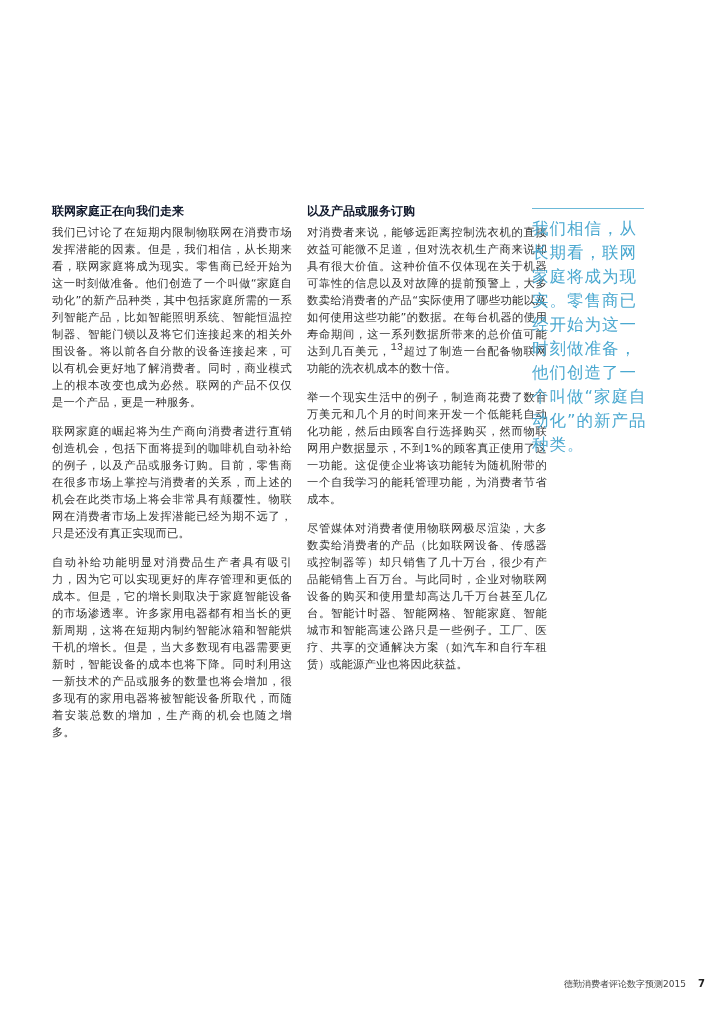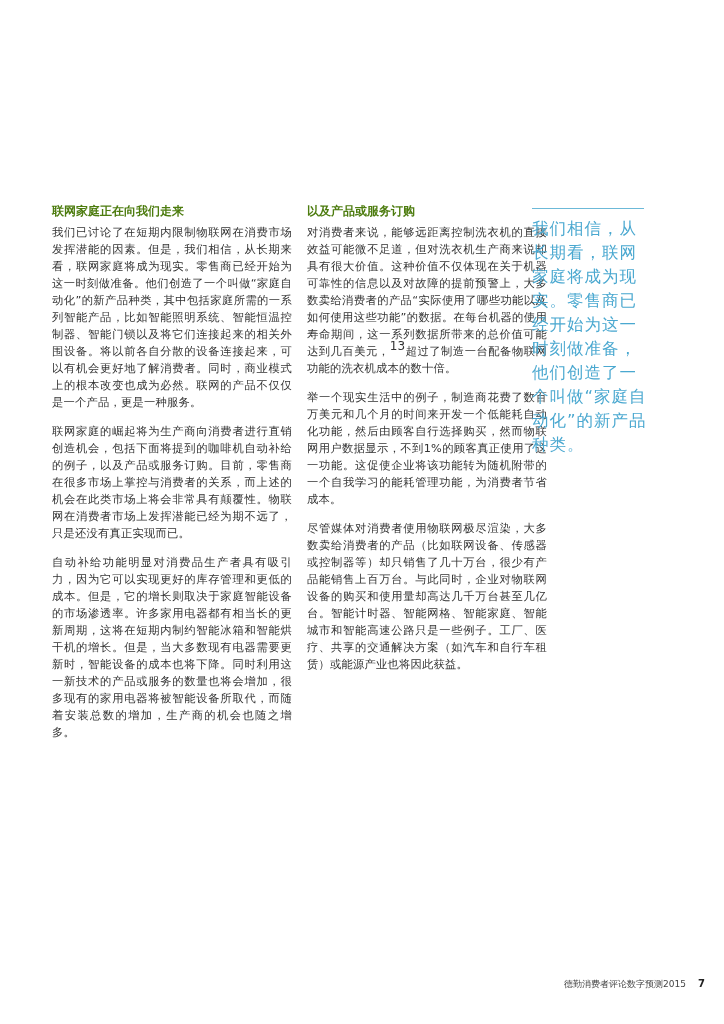--- a/index.html
+++ b/index.html
@@ -1,23 +1,23 @@
 <!DOCTYPE html>
 <html><head>
   <meta charset="utf-8">
   <style>
     html, body { margin: 0; padding: 0; background: #ffffff; }
     body { width: 724px; height: 1024px; position: relative; overflow: hidden;
            font-family: "DejaVu Sans", "Liberation Sans", sans-serif; color: #333333; }
     .col { position: absolute; top: 203px; width: 240px; }
     .col1 { left: 52px; }
     .col2 { left: 307px; }
-    .heading { font-size: 12px; font-weight: bold; color: #4d7c0f; line-height: 17px; margin: 0 0 4px 0; height: 17px; }
+    .heading { font-size: 12px; font-weight: bold; color: #0f172a; line-height: 17px; margin: 0 0 4px 0; height: 17px; }
     .para { font-size: 11.3px; line-height: 17px; margin: 0 0 12px 0; text-align: justify; letter-spacing: 0.2px; }
-    .para sup { font-size: 12px; vertical-align: super; line-height: 0; }
+    .para sup { font-size: 10px; vertical-align: super; line-height: 0; font-family: Liberation Mono, monospace; }
     .pull { position: absolute; left: 532px; top: 208px; width: 116px; }
     .pull-rule { height: 1px; background: #6cb9d8; width: 112px; margin-bottom: 8px; }
     .pull-text { font-size: 16.5px; line-height: 24px; color: #4aa8d0; letter-spacing: 1px; }
     .footer { position: absolute; top: 978px; left: 564px; font-size: 9px; color: #444; white-space: nowrap; }
     .footer .page { font-weight: bold; margin-left: 12px; color: #222; font-size: 10px; }
   </style>
 </head>
 <body>
 
 <div class="col col1">

